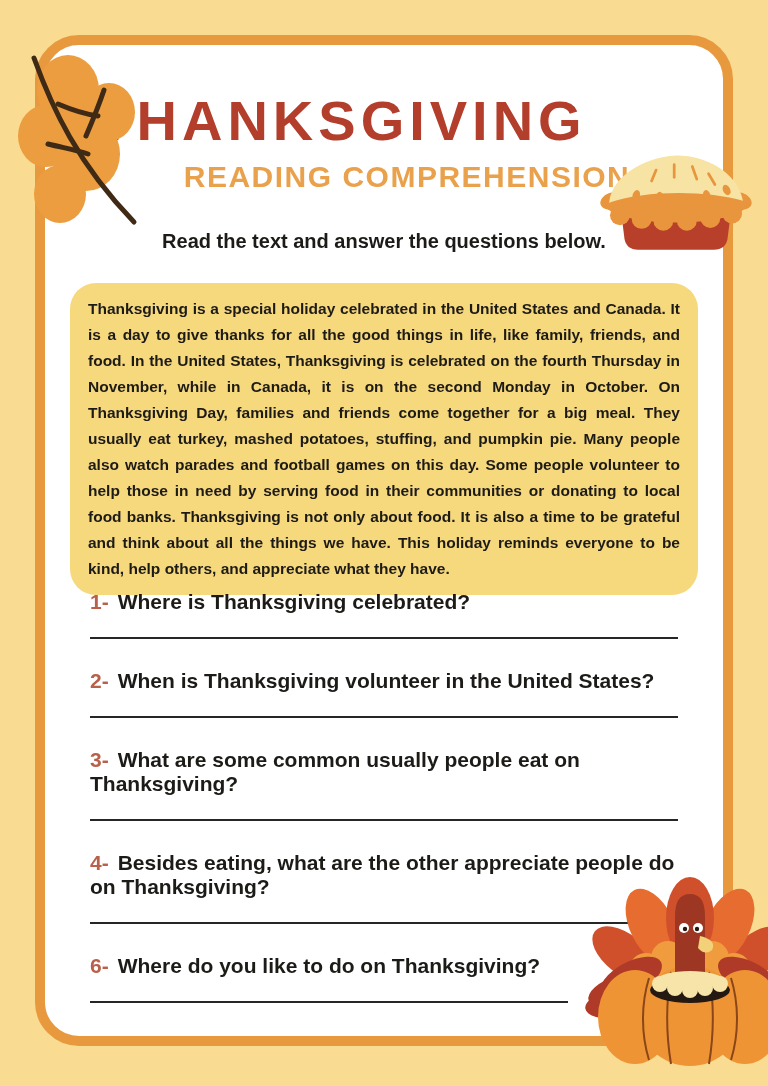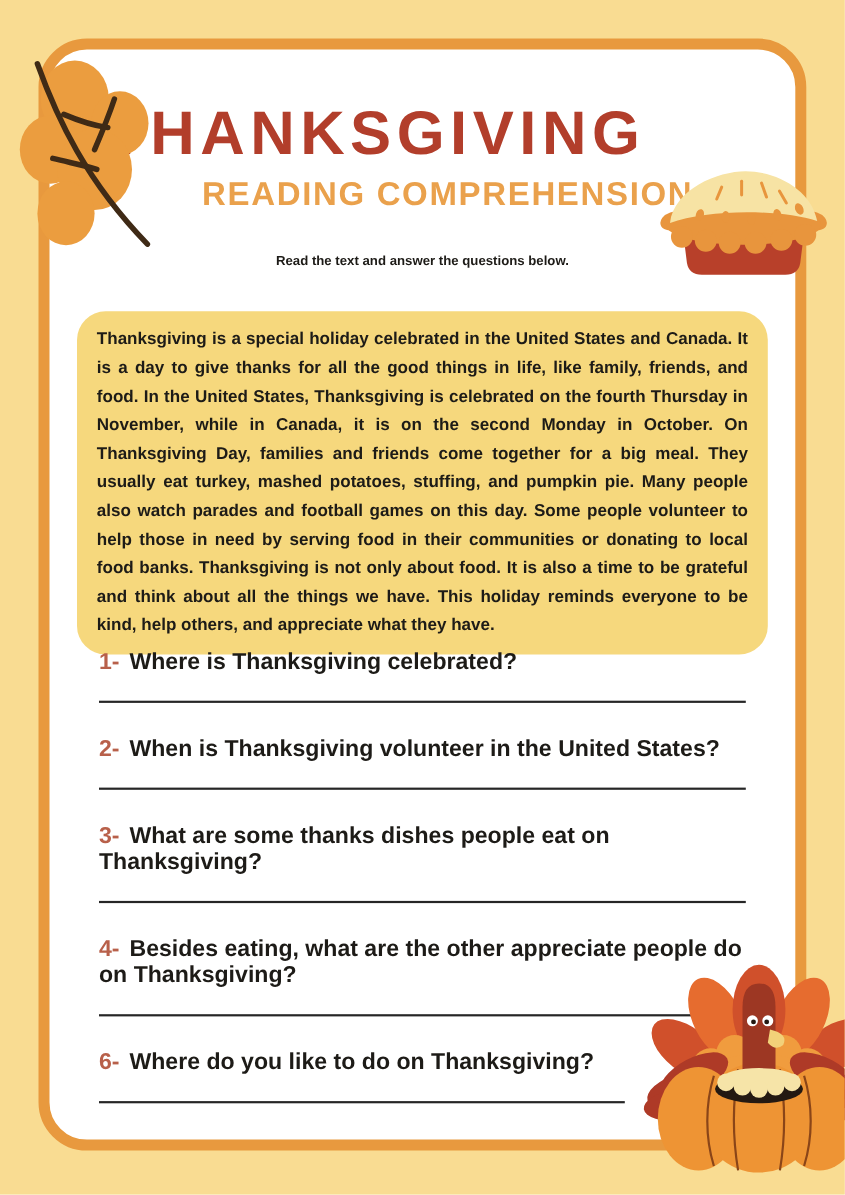--- a/index.html
+++ b/index.html
@@ -29,21 +29,21 @@
   .subtitle {
     position:absolute; top:160px; left:0; width:768px;
     text-align:center;
     font-size:30px; font-weight:700; letter-spacing:1.5px;
     color:#eaa14c;
     margin-left:23px;
   }
   .instruction {
     position:absolute; top:230px; left:0; width:768px;
     text-align:center;
-    font-size:12px; font-weight:700; color:#1d1b17;
+    font-size:20px; font-weight:700; color:#1d1b17;
   }
 
   .passage {
     position:absolute; left:70px; top:283px; width:628px;
     min-height:287px;
     background:#f6d87d; border-radius:26px;
     padding:13px 18px;
     font-size:15.5px; line-height:26px; font-weight:600;
     color:#1d1b17; text-align:justify;
   }
@@ -193,21 +193,21 @@
         <div class="q-row"><span class="q-num">1-</span><span class="q-text">Where is Thanksgiving celebrated?</span></div>
         <div class="answer-line"></div>
       </div>
 
       <div class="question">
         <div class="q-row"><span class="q-num">2-</span><span class="q-text">When is Thanksgiving volunteer in the United States?</span></div>
         <div class="answer-line"></div>
       </div>
 
       <div class="question">
-        <div class="q-row"><span class="q-num">3-</span><span class="q-text">What are some thanks dishes people eat on Thanksgiving?</span></div>
+        <div class="q-row"><span class="q-num">3-</span><span class="q-text">What are some common usually people eat on Thanksgiving?</span></div>
         <div class="answer-line"></div>
       </div>
 
       <div class="question">
         <div class="q-row"><span class="q-num">4-</span><span class="q-text">Besides eating, what are the other appreciate people do on Thanksgiving?</span></div>
         <div class="answer-line"></div>
       </div>
 
 
       <div class="question">

